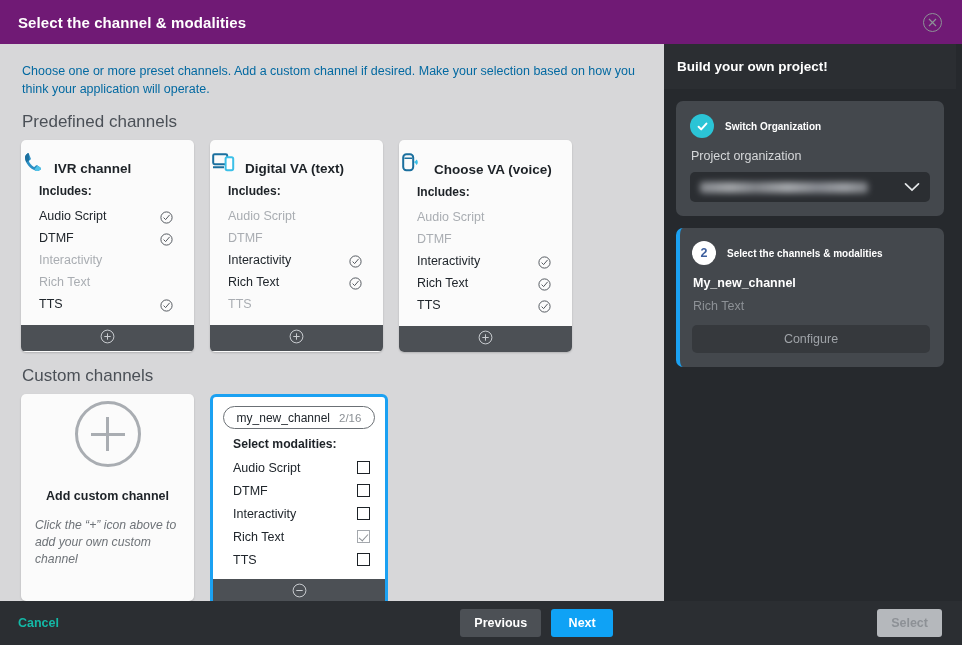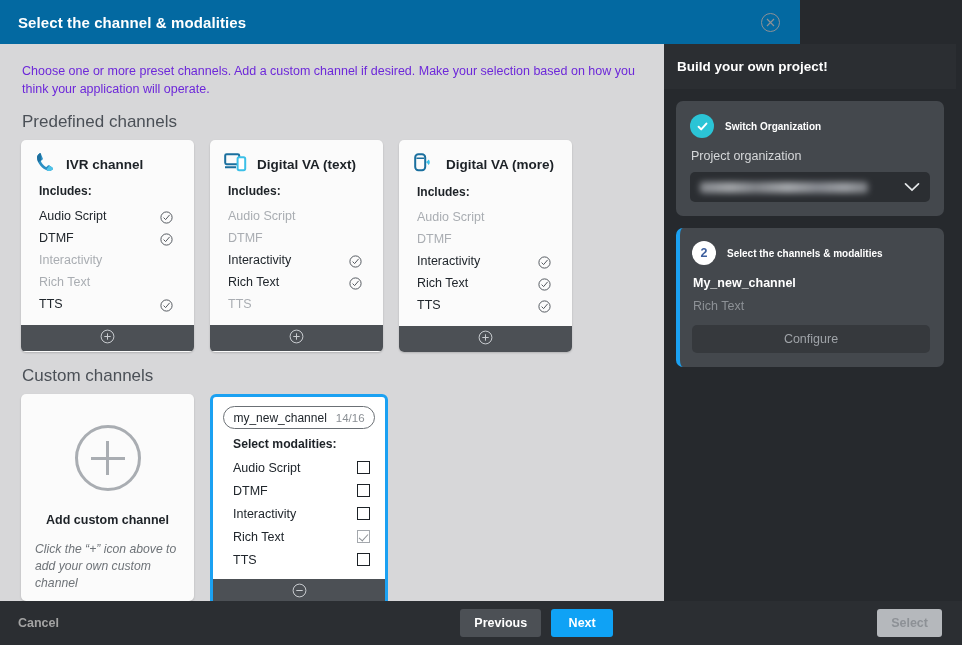--- a/index.html
+++ b/index.html
@@ -10,22 +10,22 @@
     overflow: hidden;
   }
   #app {
     position: relative;
     width: 962px; height: 645px;
     background: #26292d;
   }
 
   
   .titlebar {
-    position: absolute; left: 0; top: 0; width: 800px; height: 44px;
-    background: #0369a1;
+    position: absolute; left: 0; top: 0; width: 962px; height: 44px;
+    background: #701a75;
     display: flex; align-items: center;
   }
   .titlebar .title {
     margin-left: 18px;
     color: #ffffff; font-size: 15px; font-weight: bold;
     letter-spacing: .1px;
   }
   .close-btn {
     position: absolute; right: 20px; top: 13px;
     width: 19px; height: 19px; border-radius: 50%;
@@ -37,21 +37,21 @@
 
   
   .main {
     position: absolute; left: 0; top: 44px;
     width: 670px; height: 557px;
     background: #d7d7d9;
     overflow: hidden;
   }
   .intro {
     margin: 18px 22px 0 22px;
-    color: #6d28d9; font-size: 12.5px; line-height: 18px;
+    color: #0369a1; font-size: 12.5px; line-height: 18px;
     max-width: 620px;
   }
   .section-label {
     margin: 14px 0 8px 22px;
     color: #4b5057; font-size: 17px;
   }
   .card-row {
     display: flex; gap: 16px;
     margin-left: 21px;
   }
@@ -59,22 +59,22 @@
   
   .card {
     width: 173px;
     background: #fbfbfb;
     border-radius: 5px;
     box-shadow: 0 1px 2px rgba(0,0,0,.18);
     overflow: hidden;
     display: flex; flex-direction: column;
   }
   .card-head {
-    display: flex; align-items: center; gap: 9px;
-    padding: 12px 12px 8px 14px;
+    display: flex; align-items: flex-end; gap: 9px;
+    padding: 12px 12px 8px 2px;
   }
   .card-title {
     color: #1d2227; font-size: 13.5px; font-weight: bold;
   }
   .card-body { padding: 0 12px 10px 18px; }
   .includes {
     color: #1d2227; font-size: 12px; font-weight: bold;
     margin-bottom: 7px;
   }
   .mod-row {
@@ -91,21 +91,21 @@
     cursor: pointer;
   }
 
   
   .custom-row { display: flex; gap: 16px; margin-left: 21px; }
   .add-card {
     width: 173px; height: 207px;
     background: #fbfbfb; border-radius: 5px;
     box-shadow: 0 1px 2px rgba(0,0,0,.18);
     display: flex; flex-direction: column; align-items: center;
-    padding-top: 31px;
+    padding-top: 7px;
     cursor: pointer;
   }
   .plus-circle {
     width: 66px; height: 66px; border-radius: 50%;
     border: 3px solid #a9adb2;
     position: relative;
   }
   .plus-circle::before, .plus-circle::after {
     content: ""; position: absolute; background: #a9adb2;
   }
@@ -221,21 +221,21 @@
   }
 
   
   .footer {
     position: absolute; left: 0; top: 601px;
     width: 962px; height: 44px;
     background: #2b2e32;
     display: flex; align-items: center;
   }
   .cancel {
-    margin-left: 18px; color: #a3a3a3; font-size: 12.5px; font-weight: bold;
+    margin-left: 18px; color: #14b8a6; font-size: 12.5px; font-weight: bold;
     cursor: pointer;
   }
   .btns { margin-left: auto; display: flex; align-items: center; gap: 10px; }
   .btn {
     height: 28px; min-width: 62px; border-radius: 3px;
     display: flex; align-items: center; justify-content: center;
     font-size: 12.5px; font-weight: bold; cursor: pointer;
     padding: 0 14px;
   }
   .btn.prev { background: #4c5055; color: #ffffff; }
@@ -373,21 +373,21 @@
       <div class="card">
         <div class="card-head">
           <span>
             <svg width="24" height="21" viewBox="0 0 24 21">
               <rect x="2.2" y="2.2" width="10" height="16" rx="3.2" fill="none" stroke="#1a6f9e" stroke-width="2"></rect>
               <path d="M3.4 6.2h7.6" stroke="#1a6f9e" stroke-width="1.4"></path>
               <path d="M15 8.2a2.6 2.6 0 010 4" stroke="#3cc0e8" stroke-width="1.8" fill="none"></path>
               <circle cx="14.4" cy="10.2" r="1.1" fill="#3cc0e8"></circle>
             </svg>
           </span>
-          <span class="card-title">Digital VA (more)</span>
+          <span class="card-title">Choose VA (voice)</span>
         </div>
         <div class="card-body">
           <div class="includes">Includes:</div>
           <div class="mod-row">
             <span class="mod-name off">Audio Script</span>
             <span class="tick hidden"></span>
           </div>
           <div class="mod-row">
             <span class="mod-name off">DTMF</span>
             <span class="tick hidden"></span>
@@ -432,21 +432,21 @@
 
       <div class="add-card">
         <div class="plus-circle"></div>
         <div class="add-title">Add custom channel</div>
         <div class="add-hint">Click the “+” icon above to add your own custom channel</div>
       </div>
 
       <div class="new-card">
         <div class="name-field">
           <span class="val">my_new_channel</span>
-          <span class="cnt">14/16</span>
+          <span class="cnt">2/16</span>
         </div>
         <div class="new-body">
           <div class="sel-label">Select modalities:</div>
           <div class="cb-row">
             <span class="mod-name">Audio Script</span>
             <span class="cb"></span>
           </div>
           <div class="cb-row">
             <span class="mod-name">DTMF</span>
             <span class="cb"></span>

